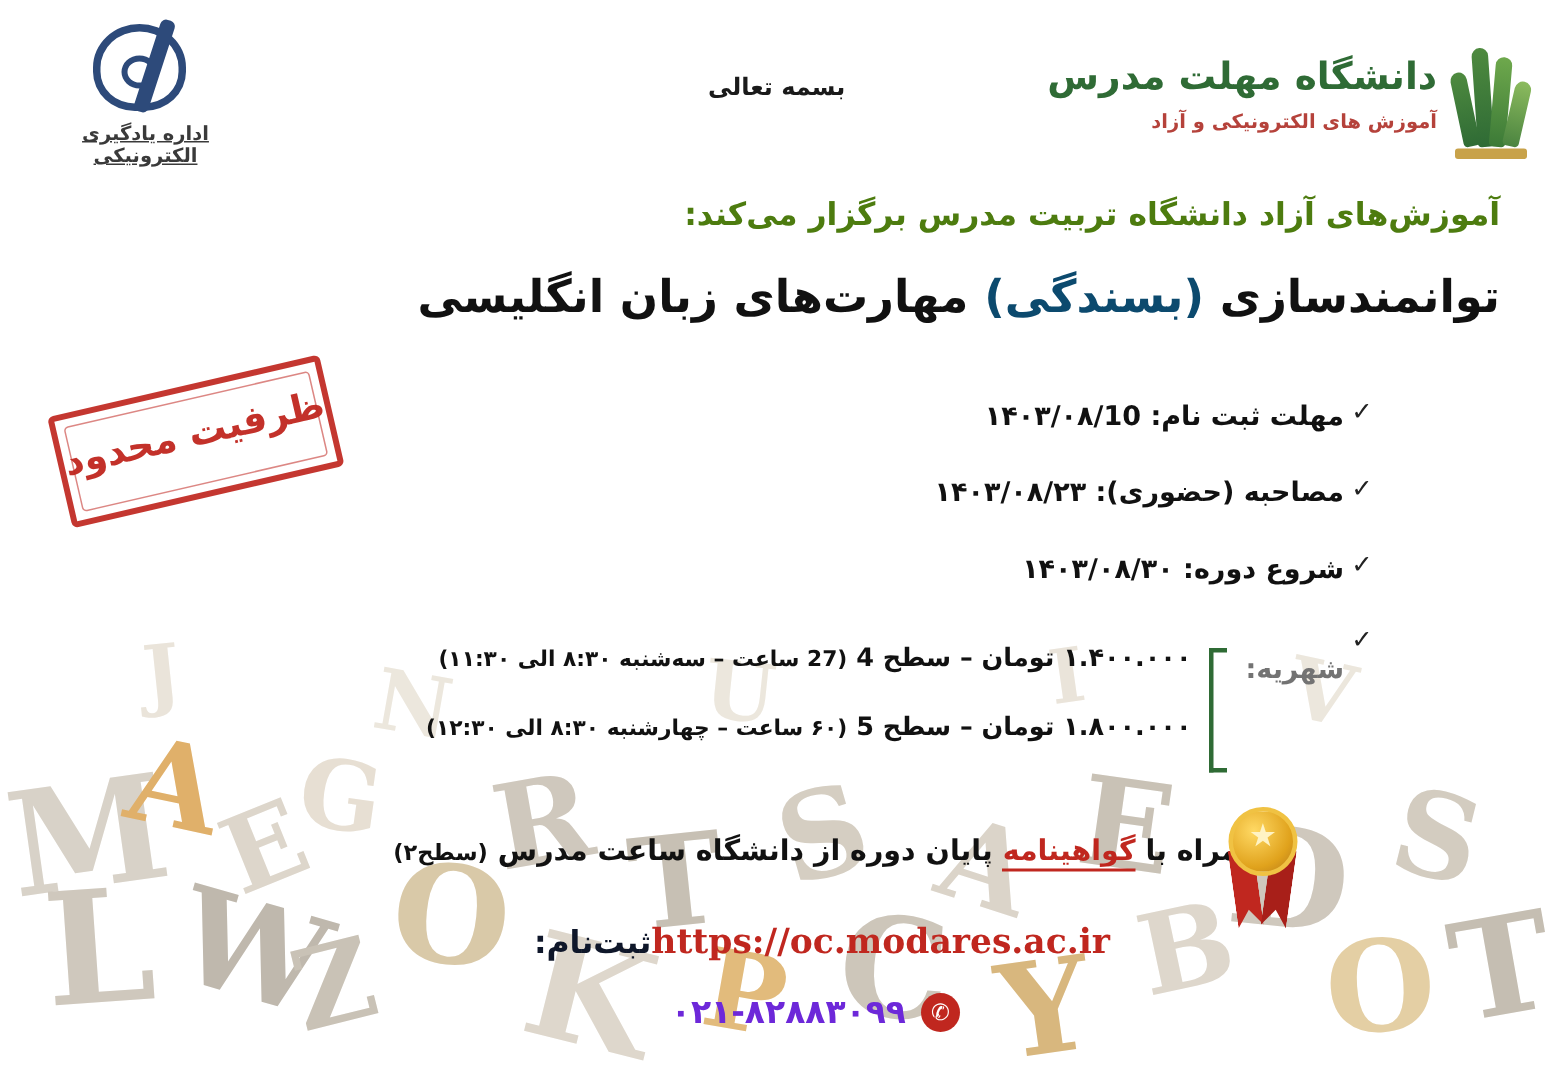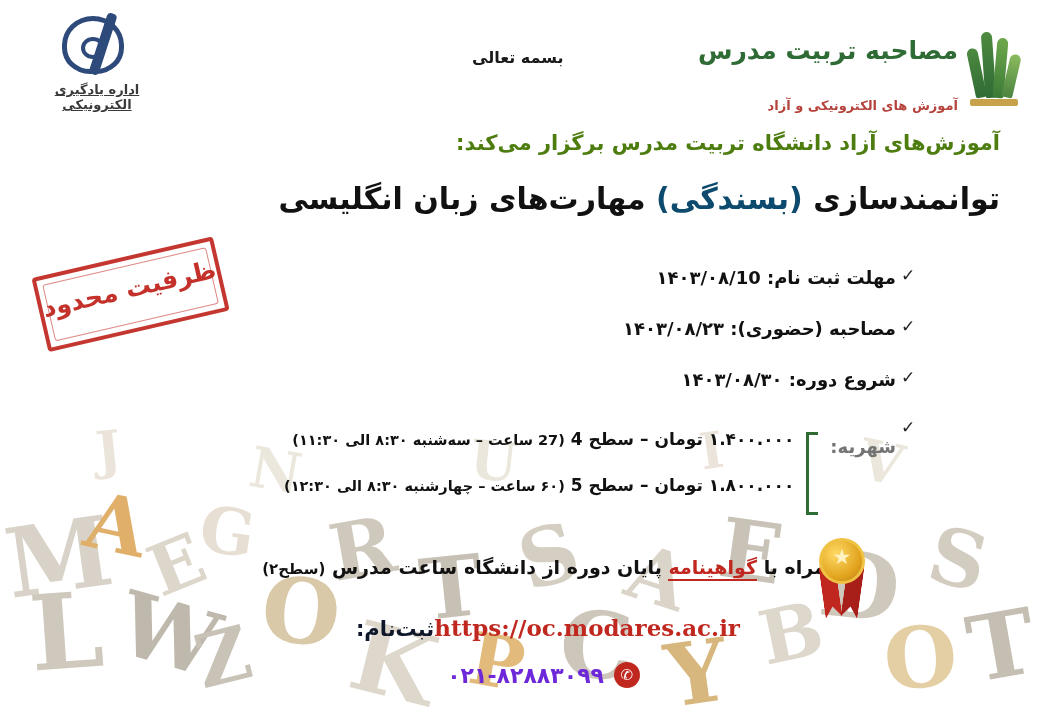--- a/index.html
+++ b/index.html
@@ -119,21 +119,20 @@
     letter-spacing: -0.5px;
   }
   .logo-right .tm-sub {
     position: absolute;
     right: 64px;
     top: 58px;
     font-size: 13px;
     font-weight: bold;
     color: #b5423b;
     white-space: nowrap;
-    margin-top: 24px;
   }
   .logo-right .tm-emblem {
     position: absolute;
     right: 2px;
     top: 6px;
     width: 52px;
     height: 84px;
   }
   .tm-emblem .leaf {
     position: absolute;
@@ -449,21 +448,21 @@
     <div class="mark">
       <div class="swirl"></div>
       <div class="stroke"></div>
     </div>
     <div class="caption">اداره یادگیری الکترونیکی</div>
   </div>
 
   <div class="basmale">بسمه تعالی</div>
 
   <div class="logo-right">
-    <div class="tm-name">مصاحبه تربیت مدرس</div>
+    <div class="tm-name">دانشگاه مهلت مدرس</div>
     <div class="tm-sub">آموزش های الکترونیکی و آزاد</div>
     <div class="tm-emblem">
       <div class="leaf l1"></div>
       <div class="leaf l2"></div>
       <div class="leaf l3"></div>
       <div class="leaf l4"></div>
       <div class="base"></div>
     </div>
   </div>
 

